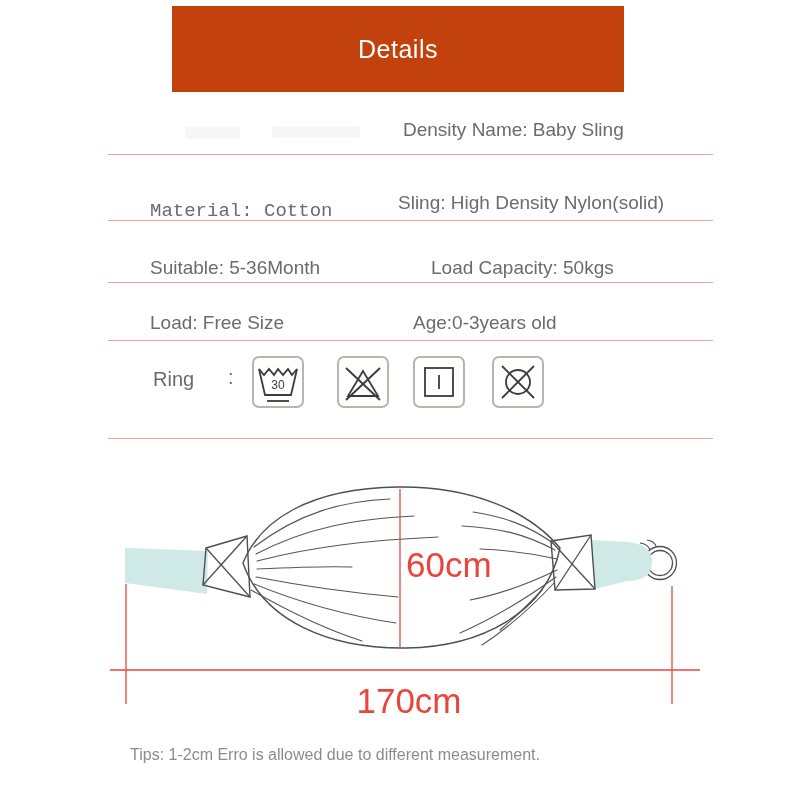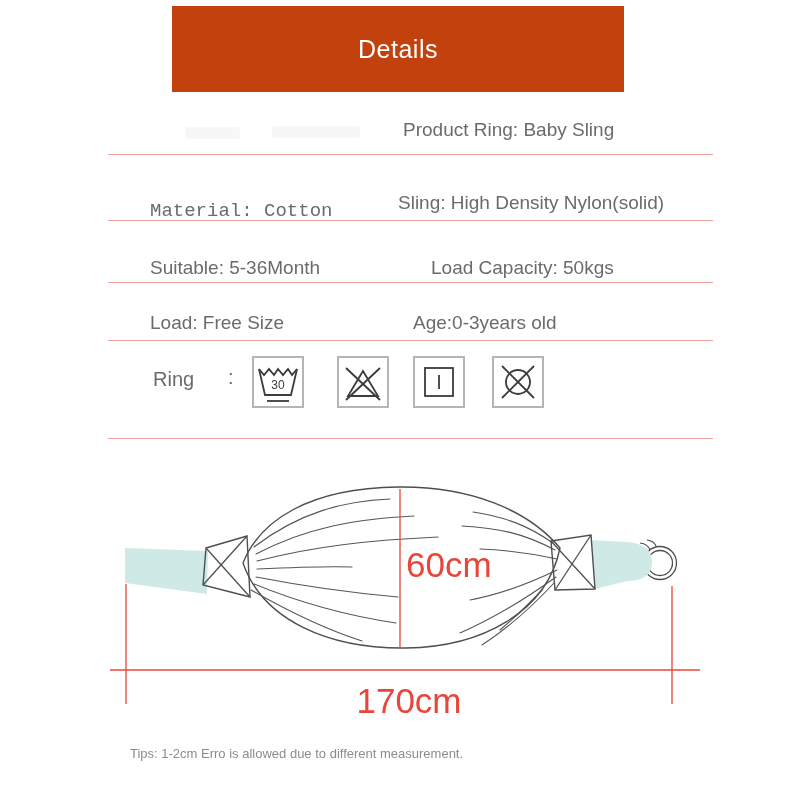--- a/index.html
+++ b/index.html
@@ -11,48 +11,48 @@
     background:#c2410c; display:flex; align-items:center; justify-content:center; }
   .details-title { color:#ffffff; font-size:25px; letter-spacing:.5px; }
 
   
   .spec-text { position:absolute; font-size:19px; color:#6B6B6B; white-space:nowrap; }
   .hline { position:absolute; left:108px; width:605px; height:0; border-top:1px solid #F2A29C; }
   .watermark-blob { position:absolute; height:12px; background:#8a8a8a; opacity:.07; border-radius:3px; }
 
   
   .care-icon { position:absolute; top:356px; width:52px; height:52px; box-sizing:border-box;
-    border:2px solid #B7B5B0; border-radius:0; display:flex; align-items:center; justify-content:center; background:#fff; }
+    border:2px solid #B7B5B0; border-radius:7px; display:flex; align-items:center; justify-content:center; background:#fff; }
   .care-icon svg { display:block; }
   .care-stroke { fill:none; stroke:#3C3C3C; stroke-width:1.8; }
   .care-num { fill:#3C3C3C; font-size:12px; font-family:"Liberation Sans","DejaVu Sans",sans-serif; }
 
   
   .diagram-svg { position:absolute; left:0; top:0; }
   .outline { fill:none; stroke:#4F4F4F; stroke-width:1.4; }
   .gather { fill:none; stroke:#565656; stroke-width:1.1; stroke-linecap:round; }
   .xstitch { stroke:#4F4F4F; stroke-width:1.3; }
   .redline { stroke:#E8463B; stroke-width:1.3; fill:none; }
   .red-label { fill:#E8463B; font-size:35px; font-family:"Liberation Sans","DejaVu Sans",sans-serif; }
 
-  .tips { position:absolute; left:130px; top:746px; font-size:13px; color:#8C8C8C; }
+  .tips { position:absolute; left:130px; top:746px; font-size:16px; color:#8C8C8C; }
 </style>
 </head>
 <body>
 
 <div class="page">
 
   <div class="details-header">
     <span class="details-title">Details</span>
   </div>
 
   <div class="watermark-blob" style="left:185px; top:127px; width:55px;"></div>
   <div class="watermark-blob" style="left:272px; top:126px; width:88px;"></div>
 
-  <div class="spec-text" style="left:403px; top:119px;">Product Ring: Baby Sling</div>
+  <div class="spec-text" style="left:403px; top:119px;">Density Name: Baby Sling</div>
   <div class="hline" style="top:154px;"></div>
 
   <div class="spec-text" style="left:150px; top:200px;font-family:Liberation Mono, monospace;">Material: Cotton</div>
   <div class="spec-text" style="left:398px; top:192px;">Sling: High Density Nylon(solid)</div>
   <div class="hline" style="top:220px;"></div>
 
   <div class="spec-text" style="left:150px; top:257px;">Suitable: 5-36Month</div>
   <div class="spec-text" style="left:403px; top:257px;margin-left:28px;">Load Capacity: 50kgs</div>
   <div class="hline" style="top:282px;"></div>
 

